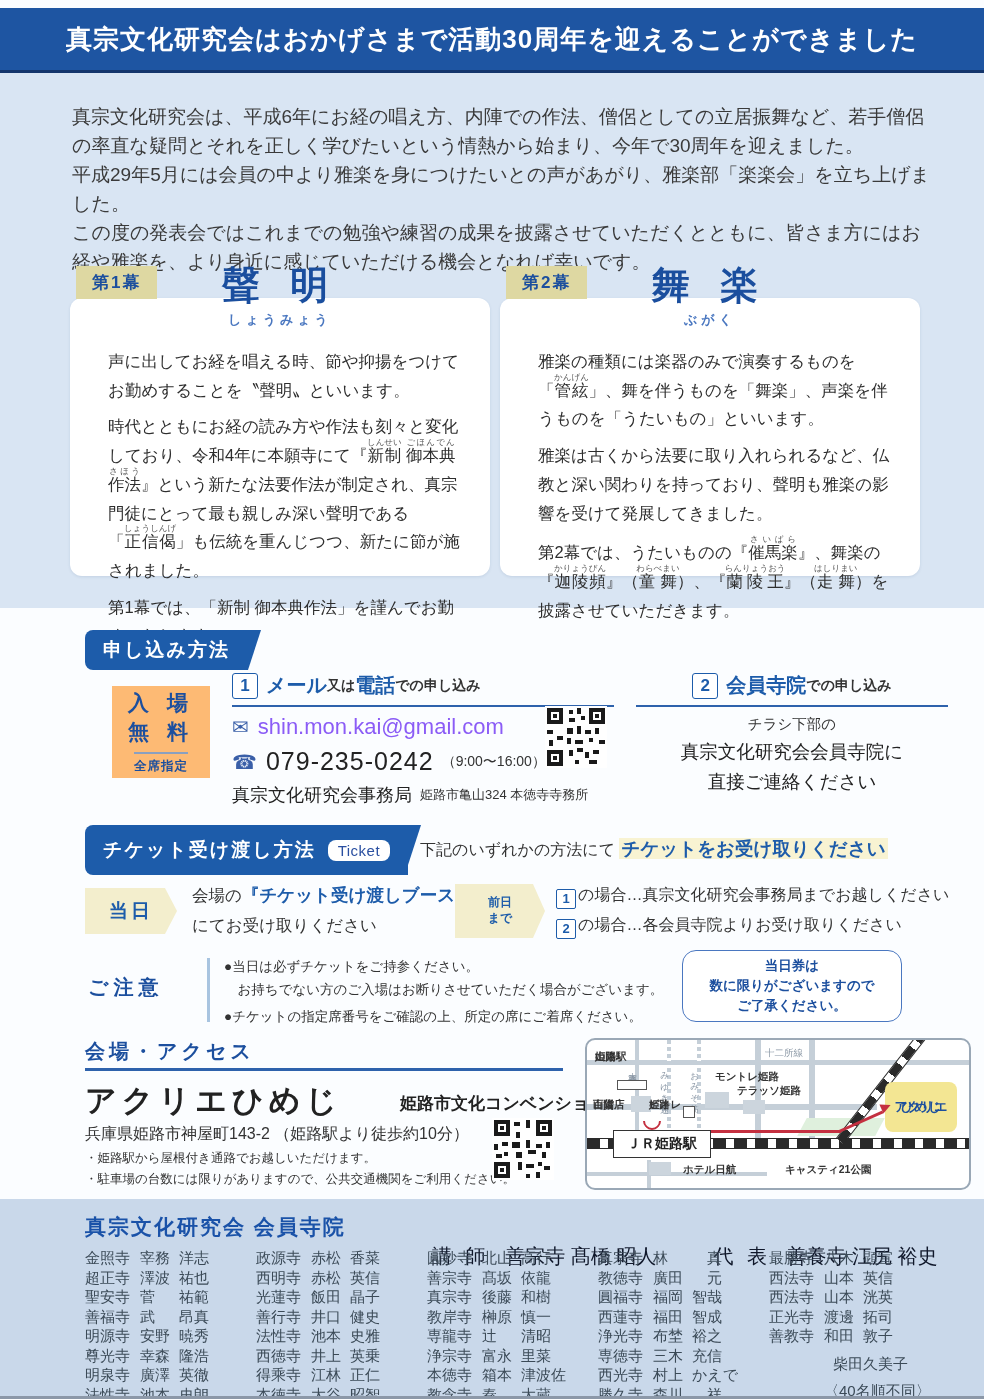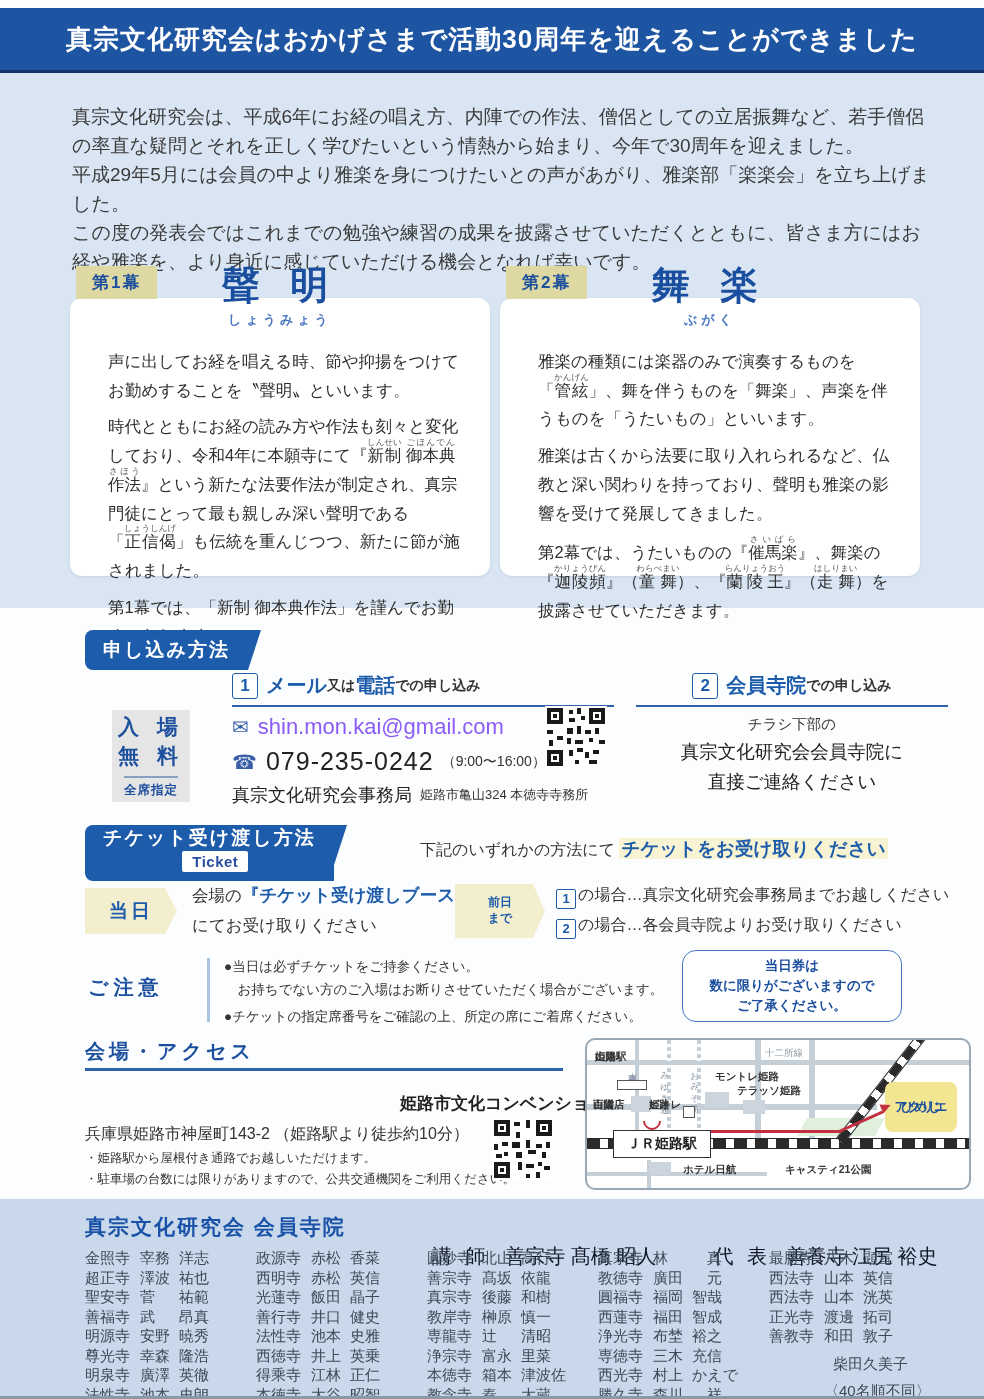--- a/index.html
+++ b/index.html
@@ -31,31 +31,31 @@
   .tag::after{content:'';position:absolute;right:-13px;top:0;width:0;height:0;
               border-top:40px solid #1d5caa;border-right:13px solid transparent;}
   .hl{color:#1d5caa;font-weight:bold;background:#f8f3d2;padding:0 2px;font-size:18px;}
   .instr{position:absolute;font-size:16px;color:#333;}
   .numbox{display:inline-flex;align-items:center;justify-content:center;width:24px;height:24px;
           border:1.5px solid #1d5caa;color:#1d5caa;font-weight:bold;font-size:17px;background:#fff;
           border-radius:3px;margin-right:8px;}
   .m-title{display:flex;align-items:center;border-bottom:2px solid #2e62ac;padding-bottom:6px;}
   .blue-big{color:#1d5caa;font-size:20px;font-weight:bold;}
   .dark-small{color:#333;font-size:14px;font-weight:bold;}
-  .admission{position:absolute;left:112px;top:710px;width:78px;height:92px;background:#e5e5e5;
+  .admission{position:absolute;left:112px;top:686px;width:98px;height:92px;background:#fdba74;
              display:flex;flex-direction:column;align-items:center;justify-content:center;}
   .admission .big{color:#1c4f9e;font-size:21px;font-weight:bold;letter-spacing:6px;line-height:1.35;}
   .admission .rule{width:54px;height:2px;background:#8aa0c0;margin:6px 0 4px;}
   .admission .small{color:#1c4f9e;font-size:12.5px;font-weight:bold;letter-spacing:1px;}
   .contact-row{display:flex;align-items:center;margin-top:7px;}
   .cicon{color:#3a5fa8;font-size:20px;margin-right:9px;}
   .qr{position:absolute;background:#fff;}
   
-  .chip{background:#fff;color:#2a4fa0;font-size:15px;font-weight:bold;padding:2px 10px;margin-left:12px;
-        border-radius:2px;letter-spacing:.5px;}
+  .chip{background:#fff;color:#2a4fa0;font-size:15px;font-weight:normal;padding:2px 10px;margin-left:12px;
+        border-radius:8px;letter-spacing:.5px;}
   .arrowlab{position:absolute;background:#f3eecd;color:#1d5caa;font-weight:bold;text-align:center;
             display:flex;flex-direction:column;align-items:center;justify-content:center;
             clip-path:polygon(0 0,calc(100% - 12px) 0,100% 50%,calc(100% - 12px) 100%,0 100%);}
   .numbox-s{display:inline-flex;align-items:center;justify-content:center;width:18px;height:18px;
             border:1.2px solid #1d5caa;color:#1d5caa;font-weight:bold;font-size:13px;background:#fff;
             border-radius:2px;margin-right:2px;vertical-align:-3px;}
   
   .notice-label{position:absolute;left:88px;top:974px;font-size:20px;font-weight:bold;color:#1c4f9e;letter-spacing:5px;}
   .vbar{position:absolute;left:207px;top:958px;width:3px;height:64px;background:#a8c4e0;}
   .notice-body{position:absolute;left:224px;top:956px;width:450px;font-size:13.5px;line-height:1.7;color:#333;}
@@ -212,21 +212,21 @@
     <div class="m-title" style="justify-content:center;">
       <span class="numbox">2</span>
       <span class="blue-big">会員寺院</span>
       <span class="dark-small">での申し込み</span>
     </div>
     <div style="text-align:center;font-size:14.5px;color:#333;margin-top:8px;">チラシ下部の</div>
     <div style="text-align:center;font-size:18.5px;color:#222;margin-top:5px;">真宗文化研究会会員寺院に</div>
     <div style="text-align:center;font-size:18.5px;color:#222;margin-top:5px;">直接ご連絡ください</div>
   </div>
 
-  <div class="tag" style="left:85px;top:825px;height:56px;flex-direction:column;">
+  <div class="tag" style="left:85px;top:825px;height:50px;">
     <span>チケット受け渡し方法</span>
     <span class="chip">Ticket</span>
   </div>
   <div class="instr" style="left:420px;top:836px;">
     <span>下記のいずれかの方法にて</span>
     <span class="hl" style="font-size:18.5px;">チケットをお受け取りください</span>
   </div>
 
   <div class="arrowlab" style="left:85px;top:888px;width:92px;height:46px;font-size:19px;letter-spacing:3px;">
     <span>当日</span>
@@ -259,20 +259,21 @@
     <div style="margin-top:4px;">●チケットの指定席番号をご確認の上、所定の席にご着席ください。</div>
   </div>
   <div class="daybox">
     <div>当日券は</div>
     <div>数に限りがございますので</div>
     <div>ご了承ください。</div>
   </div>
 
   <div class="venue-h">会場・アクセス</div>
   <div class="venue-rule"></div>
+  <div class="venue-name">アクリエひめじ</div>
   <div class="venue-sub">姫路市文化コンベンションセンター</div>
   <div class="venue-addr">兵庫県姫路市神屋町143-2 （姫路駅より徒歩約10分）</div>
   <div class="venue-notes">
     <div>・姫路駅から屋根付き通路でお越しいただけます。</div>
     <div>・駐車場の台数には限りがありますので、公共交通機関をご利用ください。</div>
   </div>
 
   <svg class="qr" style="left:492px;top:1118px;" width="62" height="62" viewBox="0 0 62 62">
     <rect width="62" height="62" fill="#fff"></rect>
     <g fill="#1a1a1a">

